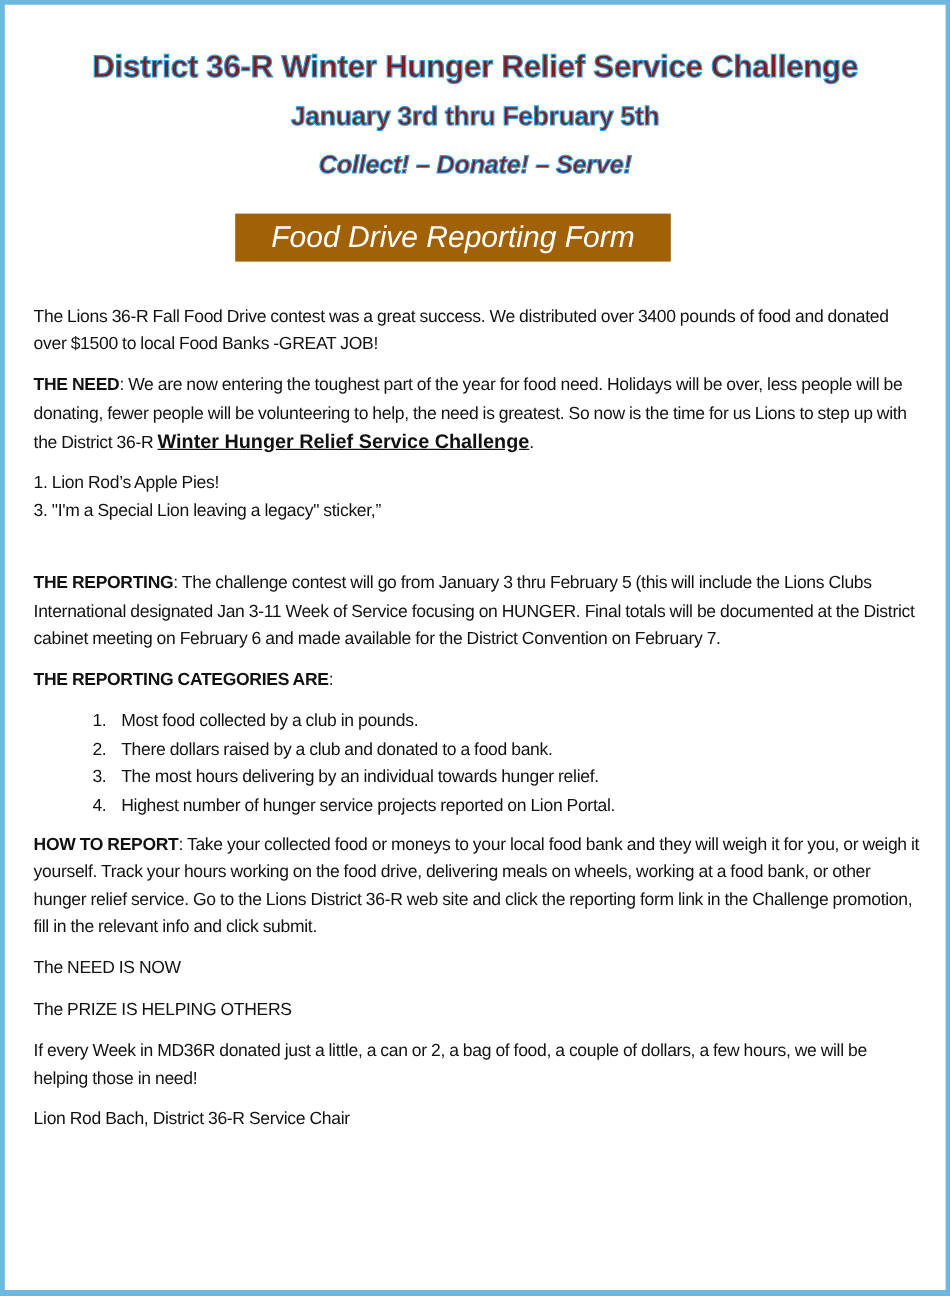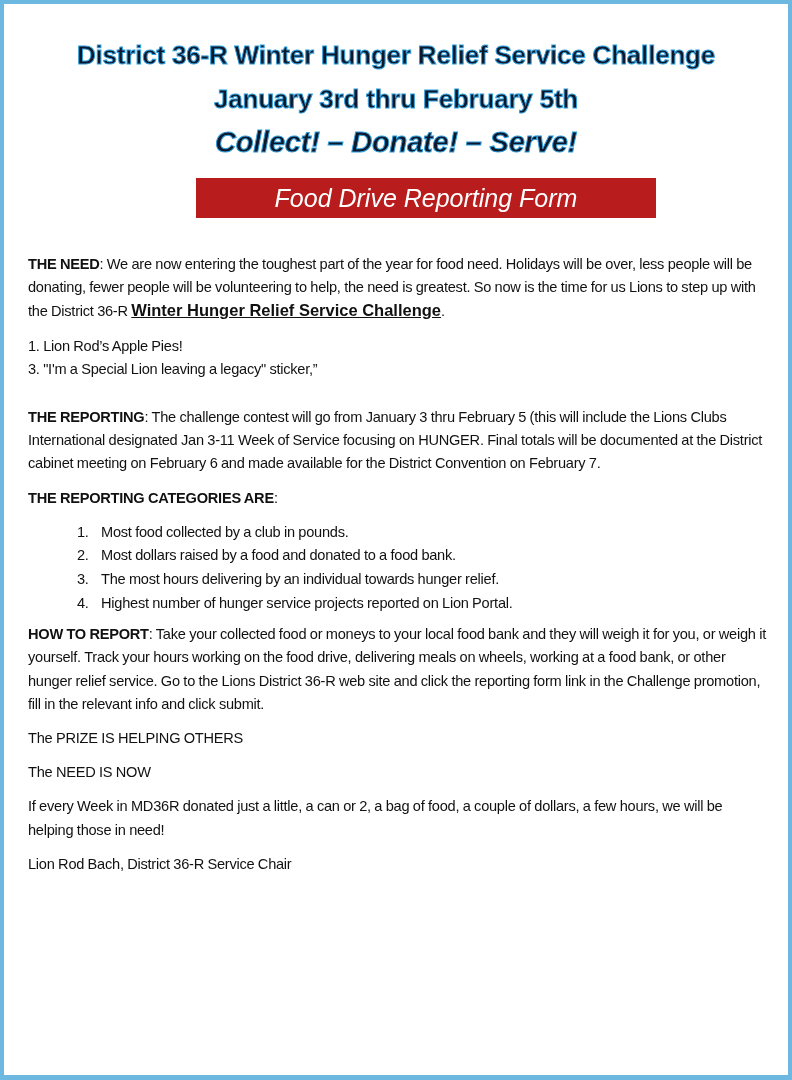--- a/index.html
+++ b/index.html
@@ -25,34 +25,34 @@
       border-right: 4px solid #6cb8e0;
       border-bottom: 5px solid #6cb8e0;
       background: #ffffff;
     }
     .headline {
       position: absolute;
       left: 0; width: 792px;
       text-align: center;
       font-family: "Liberation Sans", sans-serif;
       font-weight: bold;
-      color: #0f172a;
+      color: #7f1d1d;
       -webkit-text-stroke: 1px #2f9fdc;
       letter-spacing: -0.2px;
       white-space: nowrap;
     }
     .headline.l1 { top: 40px; font-size: 26px; }
-    .headline.l2 { top: 84px; font-size: 26px; }
-    .headline.l3 { top: 126px; font-size: 29px; font-style: italic; }
+    .headline.l2 { top: 84px; font-size: 22px; }
+    .headline.l3 { top: 126px; font-size: 21px; font-style: italic; }
 
     .banner {
       position: absolute;
       left: 196px; top: 178px;
-      width: 460px; height: 40px;
-      background: #b91c1c;
+      width: 363px; height: 40px;
+      background: #a16207;
       color: #ffffff;
       font-style: italic;
       font-size: 25px;
       text-align: center;
       line-height: 41px;
       white-space: nowrap;
     }
 
     .body-text {
       position: absolute;
@@ -71,21 +71,21 @@
     }
     .title-link {
       font-weight: bold;
       text-decoration: underline;
       font-size: 16.5px;
       letter-spacing: 0;
       word-spacing: 0;
       text-align: center;
     }
     .prize-list {
-      margin: 0 0 13px 0;
+      margin: 0 0 25px 0;
     }
     .prize-list div {
       line-height: 23.2px;
     }
     .spacer { height: 12px; }
     .cat-list {
       margin: 0 0 8px 0;
       padding: 0;
       list-style: none;
     }
@@ -105,41 +105,42 @@
 <div class="page-frame"></div>
 
 <div class="headline l1">District 36-R Winter Hunger Relief Service Challenge</div>
 <div class="headline l2">January 3rd thru February 5th</div>
 <div class="headline l3">Collect! – Donate! – Serve!</div>
 
 <div class="banner">Food Drive Reporting Form</div>
 
 <div class="body-text">
 
+  <p>The Lions 36-R Fall Food Drive contest was a great success. We distributed over 3400 pounds of food and donated over $1500 to local Food Banks -GREAT JOB!</p>
 
   <p><b>THE NEED</b><span>:  </span><span>We are now entering the toughest part of the year for food need. Holidays will be over, less people will be donating, fewer people will be volunteering to help, the need is greatest. So now is the time for us Lions to step up with the District 36-R </span><span class="title-link">Winter Hunger Relief Service Challenge</span><span>.</span></p>
 
 
   <div class="prize-list">
     <div>1. Lion Rod’s Apple Pies!</div>
     <div>3. "I'm a Special Lion leaving a legacy" sticker,”</div>
   </div>
 
   <div class="spacer"></div>
 
   <p><b>THE REPORTING</b><span>: </span><span>The challenge contest will go from January 3 thru February 5 (this will include the Lions Clubs International designated Jan 3-11 Week of Service focusing on HUNGER. Final totals will be documented at the District cabinet meeting on February 6 and made available for the District Convention on February 7.</span></p>
 
   <p><b>THE REPORTING CATEGORIES ARE</b><span>:</span></p>
 
   <ol class="cat-list">
     <li><span class="num">1.</span><span>Most food collected by a club in pounds.</span></li>
-    <li><span class="num">2.</span><span>Most dollars raised by a food and donated to a food bank.</span></li>
+    <li><span class="num">2.</span><span>There dollars raised by a club and donated to a food bank.</span></li>
     <li><span class="num">3.</span><span>The most hours delivering by an individual towards hunger relief.</span></li>
     <li><span class="num">4.</span><span>Highest number of hunger service projects reported on Lion Portal.</span></li>
   </ol>
 
   <p><b>HOW TO REPORT</b><span>:  </span><span>Take your collected food or moneys to your local food bank and they will weigh it for you, or weigh it yourself. Track your hours working on the food drive, delivering meals on wheels, working at a food bank, or other hunger relief service. Go to the Lions District 36-R web site and click the reporting form link in the Challenge promotion, fill in the relevant info and click submit.</span></p>
 
+  <p>The NEED IS NOW</p>
   <p>The PRIZE IS HELPING OTHERS</p>
-  <p>The NEED IS NOW</p>
   <p>If every Week in MD36R donated just a little, a can or 2, a bag of food, a couple of dollars, a few hours, we will be helping those in need!</p>
   <p>Lion Rod Bach, District 36-R Service Chair</p>
 </div>
 
 </body></html>

